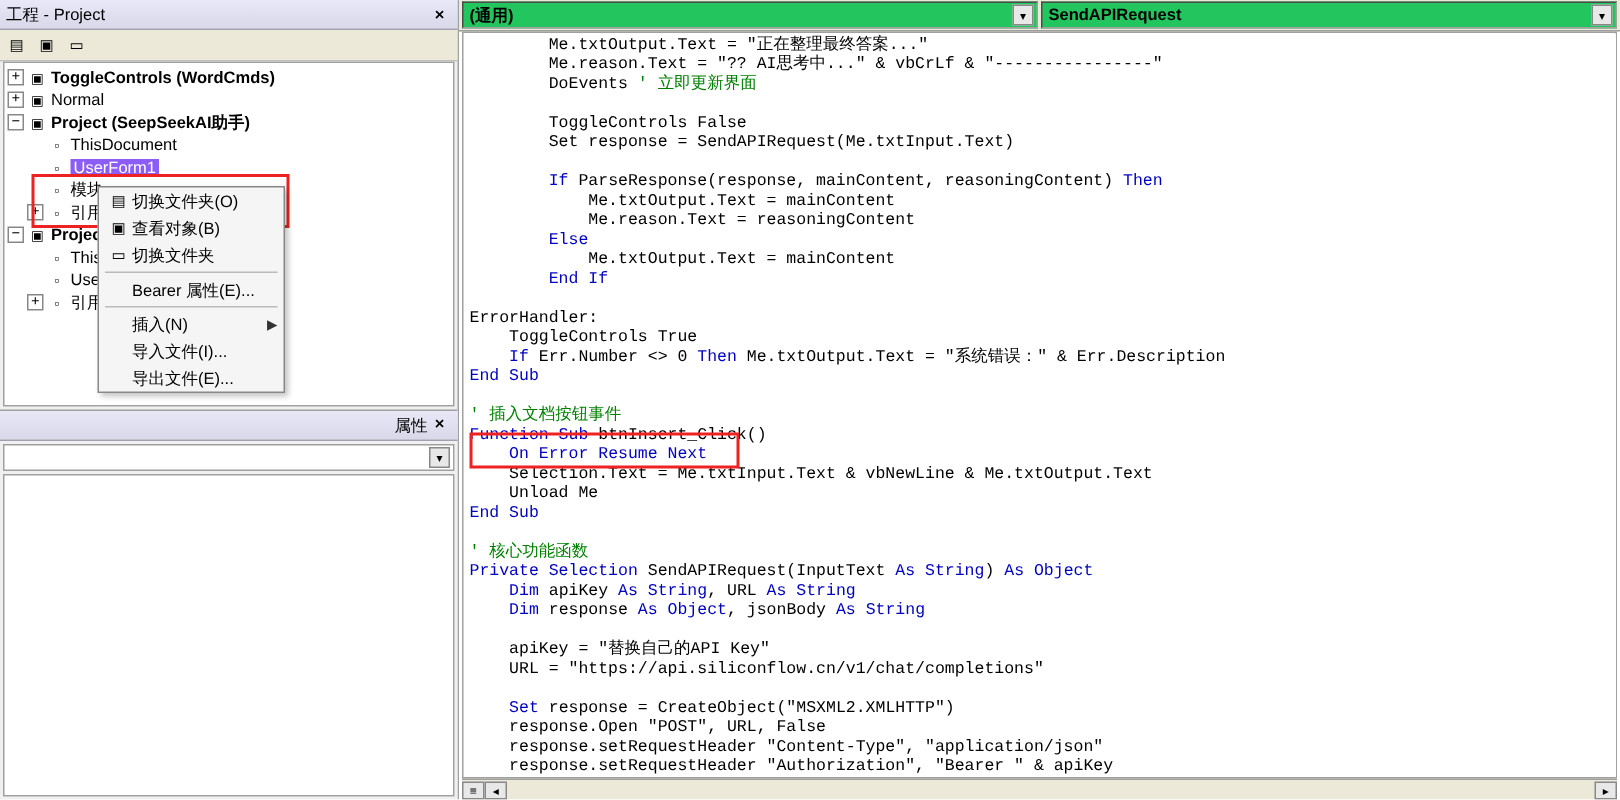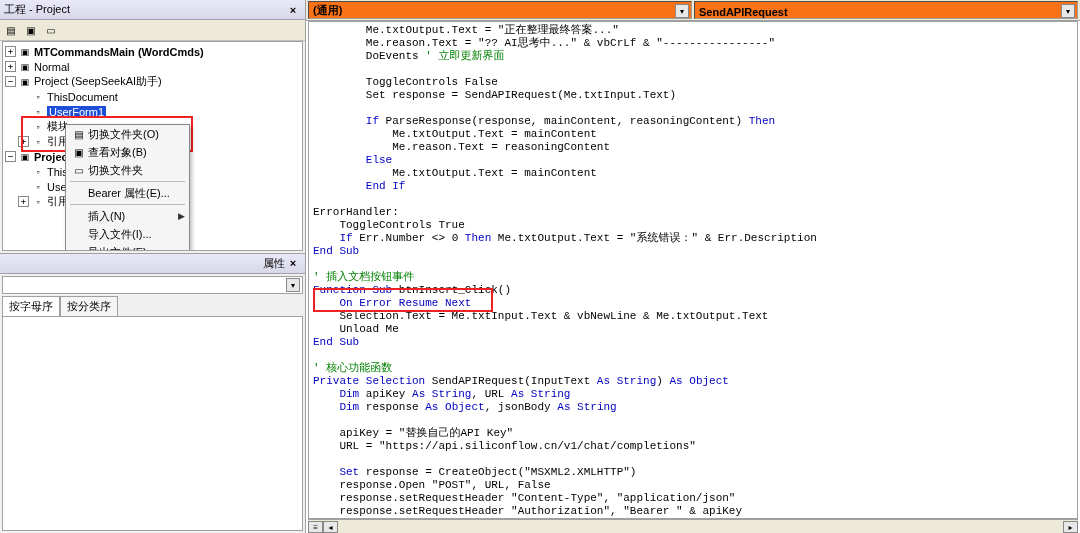--- a/index.html
+++ b/index.html
@@ -71,21 +71,21 @@
   font-size: 9px; line-height: 1; margin-right: 2px;
   font-family: monospace;
 }
 .node .ico {
   width: 14px; height: 13px; margin-right: 2px;
   display:inline-flex; align-items:center; justify-content:center;
   font-size:9px;
 }
 .node-label { }
 .selected-node .node-label {
-  background: #1d4ed8;
+  background: #8b5cf6;
   color: #fff;
   padding: 0 2px;
 }
 .ctx-menu {
   position: absolute;
   top: 82px; left: 62px;
   width: 125px;
   background: #f5f5f5;
   border: 1px solid #888;
   box-shadow: 2px 2px 4px rgba(0,0,0,0.25);
@@ -159,24 +159,24 @@
 }
 .combo-row {
   display:flex;
   background:#ece9d8;
   border-bottom:1px solid #a0a0a0;
   padding:1px 2px;
   gap:2px;
 }
 .combo-box {
   flex:1;
-  background:#f97316;
+  background:#22c55e;
   border:1px inset #a0a0a0;
   height:18px;
-  display:flex; align-items:flex-end; justify-content:space-between;
+  display:flex; align-items:center; justify-content:space-between;
   padding: 0 2px 0 4px;
   font-size:11px;
 }
 .combo-box .cb-val { font-weight: bold; }
 .code-area-wrap {
   flex:1;
   position:relative;
   overflow:auto;
   border: 1px solid #a0a0a0;
   margin: 0 2px 0 2px;
@@ -221,31 +221,31 @@
   <div class="toolbar-thin">
     <span class="tool-ico">▤</span>
     <span class="tool-ico">▣</span>
     <span class="tool-ico">▭</span>
   </div>
 
   <div class="tree">
     <div class="node" style="padding-left:0">
         <span class="exp">+</span>
         <span class="ico">▣</span>
-        <span class="node-label" style="font-weight:bold">MTCommandsMain (WordCmds)</span>
+        <span class="node-label" style="font-weight:bold">ToggleControls (WordCmds)</span>
       </div>
     <div class="node" style="padding-left:0">
         <span class="exp">+</span>
         <span class="ico">▣</span>
         <span class="node-label" style="font-weight:normal">Normal</span>
       </div>
     <div class="node" style="padding-left:0">
         <span class="exp">−</span>
         <span class="ico">▣</span>
-        <span class="node-label" style="font-weight:normal">Project (SeepSeekAI助手)</span>
+        <span class="node-label" style="font-weight:bold">Project (SeepSeekAI助手)</span>
       </div>
     <div class="node" style="padding-left:26px">
         <span class="ico">▫</span>
         <span class="node-label">ThisDocument</span>
       </div>
     <div class="node selected-node" style="padding-left:26px">
         <span class="ico">▫</span>
         <span class="node-label">UserForm1</span>
       </div>
     <div class="node" style="padding-left:26px">
@@ -314,24 +314,20 @@
     </div>
   </div>
 
   <div class="props-panel">
     <div class="props-title">
       <span>属性</span>
       <span class="panel-close">×</span>
     </div>
     <div class="props-combo">
       <span class="combo-btn">▾</span>
-    </div>
-    <div class="props-tabs">
-      <div class="props-tab active">按字母序</div>
-      <div class="props-tab">按分类序</div>
     </div>
     <div class="props-body"></div>
   </div>
 </div>
 
 <div class="right-panel">
   <div class="combo-row">
     <div class="combo-box">
       <span class="cb-val">(通用)</span>
       <span class="combo-btn">▾</span>

